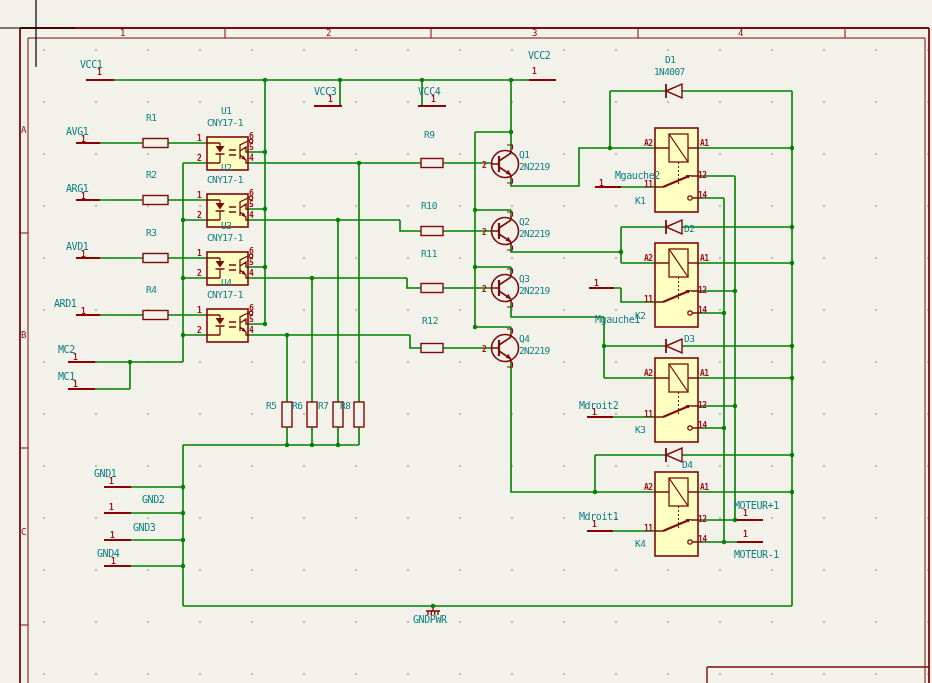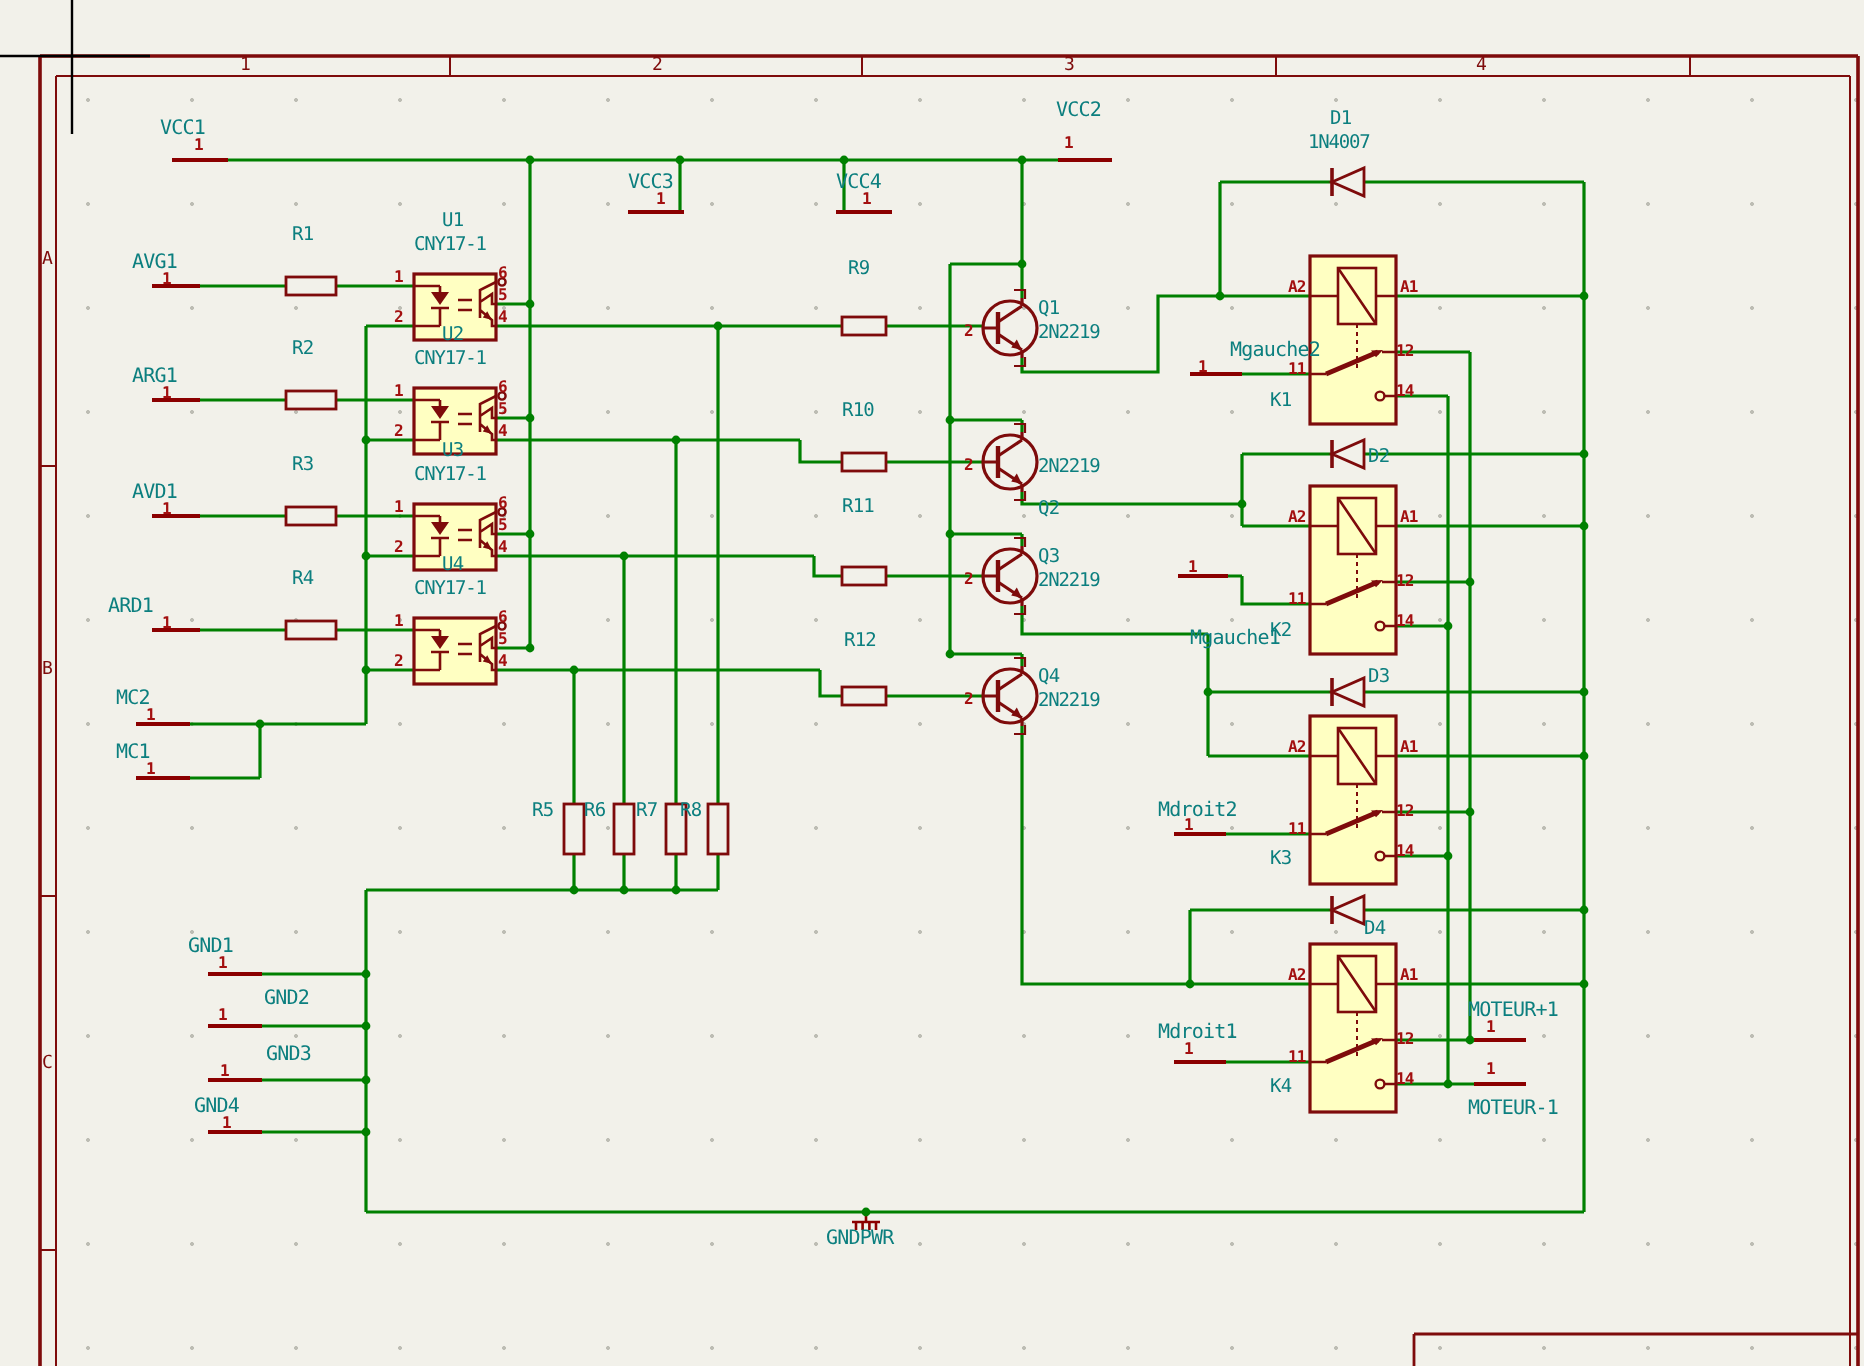--- a/index.html
+++ b/index.html
@@ -177,21 +177,21 @@
       <span class="t net" style="left: 528px; top: 51px;">VCC2</span>
       <span class="t net" style="left: 314px; top: 87px;">VCC3</span>
       <span class="t net" style="left: 418px; top: 87px;">VCC4</span>
       <span class="t net" style="left: 66px; top: 127px;">AVG1</span>
       <span class="t net" style="left: 66px; top: 184px;">ARG1</span>
       <span class="t net" style="left: 66px; top: 242px;">AVD1</span>
       <span class="t net" style="left: 54px; top: 299px;">ARD1</span>
       <span class="t net" style="left: 58px; top: 345px;">MC2</span>
       <span class="t net" style="left: 58px; top: 372px;">MC1</span>
       <span class="t net" style="left: 94px; top: 469px;">GND1</span>
-      <span class="t net" style="left: 100px; top: 495px; padding-left: 32px;">GND2</span>
+      <span class="t net" style="left: 110px; top: 495px; padding-left: 32px;">GND2</span>
       <span class="t net" style="left: 96px; top: 523px; margin-left: 37px;">GND3</span>
       <span class="t net" style="left: 97px; top: 549px;">GND4</span>
       <span class="t net" style="left: 413px; top: 615px;">GNDPWR</span>
       <span class="t net" style="left: 587px; top: 171px; padding-left: 28px;">Mgauche2</span>
       <span class="t net" style="left: 595px; top: 271px; margin-top: 44px;">Mgauche1</span>
       <span class="t net" style="left: 579px; top: 401px;">Mdroit2</span>
       <span class="t net" style="left: 579px; top: 512px;">Mdroit1</span>
       <span class="t net" style="left: 734px; top: 501px;">MOTEUR+1</span>
       <span class="t net" style="left: 734px; top: 550px;">MOTEUR-1</span>
       <span class="t pin" style="left: 97px; top: 69px;">1</span>
@@ -228,21 +228,21 @@
       <span class="t ref" style="left: 146px; top: 285px;">R4</span>
       <span class="t ref" style="left: 266px; top: 401px;">R5</span>
       <span class="t ref" style="left: 292px; top: 401px;">R6</span>
       <span class="t ref" style="left: 318px; top: 401px;">R7</span>
       <span class="t ref" style="left: 340px; top: 401px;">R8</span>
       <span class="t ref" style="left: 424px; top: 130px;">R9</span>
       <span class="t ref" style="left: 421px; top: 201px;">R10</span>
       <span class="t ref" style="left: 421px; top: 249px;">R11</span>
       <span class="t ref" style="left: 422px; top: 316px;">R12</span>
       <span class="t ref" style="left: 519px; top: 150px;">Q1</span>
-      <span class="t ref" style="left: 519px; top: 217px; margin-top: 33px;">Q2</span>
+      <span class="t ref" style="left: 519px; top: 217px;">Q2</span>
       <span class="t ref" style="left: 519px; top: 274px;">Q3</span>
       <span class="t ref" style="left: 519px; top: 334px;">Q4</span>
       <span class="t val" style="left: 519px; top: 162px;">2N2219</span>
       <span class="t val" style="left: 519px; top: 229px;">2N2219</span>
       <span class="t val" style="left: 519px; top: 286px;">2N2219</span>
       <span class="t val" style="left: 519px; top: 346px;">2N2219</span>
       <span class="t ref" style="left: 665px; top: 55px;">D1</span>
       <span class="t val" style="left: 654px; top: 67px;">1N4007</span>
       <span class="t ref" style="left: 684px; top: 224px;">D2</span>
       <span class="t ref" style="left: 684px; top: 334px;">D3</span>

